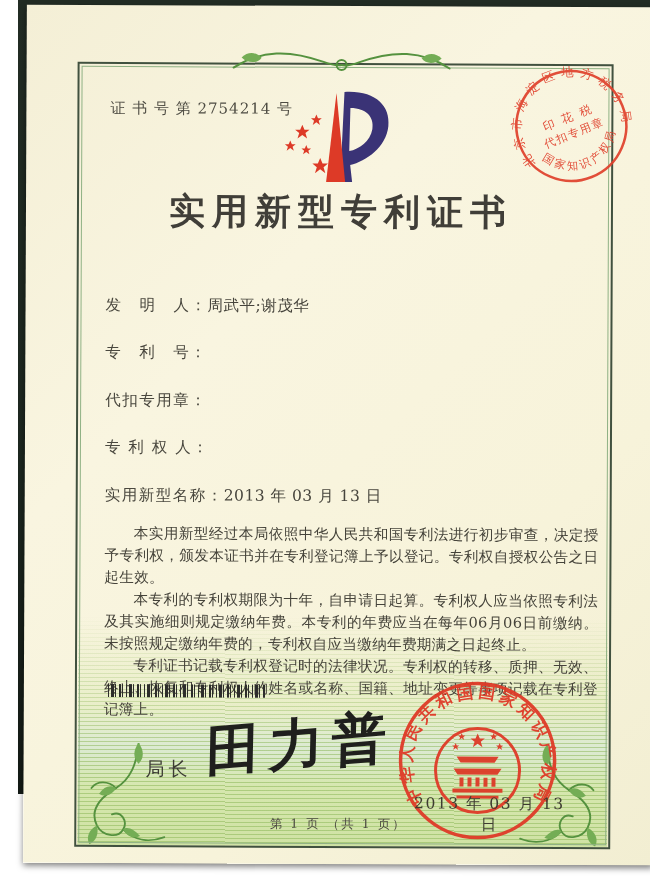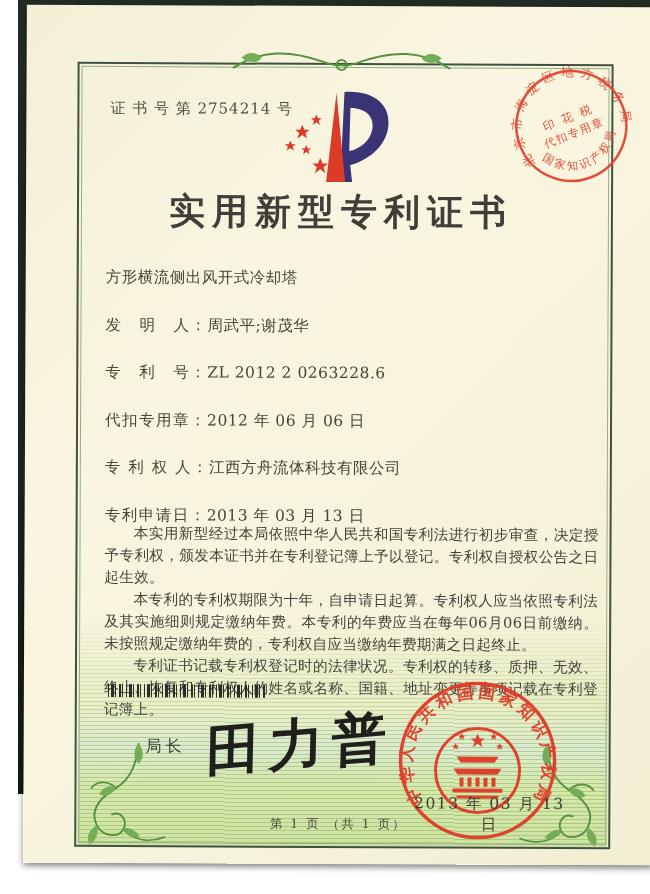--- a/index.html
+++ b/index.html
@@ -53,21 +53,21 @@
   .paras { position:absolute; left:80px; top:517px; width:494px; z-index:4; }
   .paras p { font-size:14.6px; line-height:22px; color:#45433a; text-indent:2em;
              text-align:justify; letter-spacing:.3px; }
 
   .barcode { position:absolute; left:84px; top:679px; width:158px; height:13px; z-index:4;
     background:repeating-linear-gradient(90deg,
       #2d2d2b 0 1px, transparent 1px 3px, #2d2d2b 3px 6px, transparent 6px 7px,
       #2d2d2b 7px 8px, transparent 8px 11px, #2d2d2b 11px 13px, transparent 13px 14px,
       #2d2d2b 14px 15px, transparent 15px 18px); }
 
-  .director { position:absolute; left:122px; top:731px; font-size:16px; color:#3c3b34;
+  .director { position:absolute; left:122px; top:751px; font-size:19px; color:#3c3b34;
               letter-spacing:4px; z-index:4; }
   .signature { position:absolute; left:182px; top:702px; font-size:55px; color:#1f1f1d;
                transform:rotate(-5deg) skewX(-6deg); letter-spacing:8px; z-index:4;
                font-weight:700; }
 
   .issue-seal { position:absolute; left:372px; top:672px; width:164px; height:164px;
                 opacity:.95; z-index:5; }
   .issue-seal text { fill:#df3b28; font-weight:700; }
   .seal-date { position:absolute; left:386px; top:787px; width:160px; text-align:center;
                font-size:15.5px; color:#3e3c31; letter-spacing:1.5px; z-index:6; }
@@ -149,40 +149,36 @@
         <textPath href="#taxBottom" startOffset="50%">国家知识产权局</textPath>
       </text>
       <text x="60" y="55" font-size="11.5" letter-spacing="2" text-anchor="middle">印 花 税</text>
       <text x="60" y="71" font-size="11" letter-spacing="1.5" text-anchor="middle">代扣专用章</text>
     </svg>
 
     <div class="title">实用新型专利证书</div>
 
     <div class="fields">
       <div class="field-row">
-        <span class="field-value">方形横流侧出风开式冷却塔</span>
       </div>
       <div class="field-row">
         <span class="field-label">发　明　人：</span>
         <span class="field-value">周武平;谢茂华</span>
       </div>
       <div class="field-row">
         <span class="field-label">专　利　号：</span>
-        <span class="field-value">ZL 2012 2 0263228.6</span>
       </div>
       <div class="field-row">
         <span class="field-label">代扣专用章：</span>
-        <span class="field-value">2012 年 06 月 06 日</span>
       </div>
       <div class="field-row">
         <span class="field-label">专 利 权 人：</span>
-        <span class="field-value">江西方舟流体科技有限公司</span>
-      </div>
-      <div class="field-row">
-        <span class="field-label">专利申请日：</span>
+      </div>
+      <div class="field-row">
+        <span class="field-label">实用新型名称：</span>
         <span class="field-value">2013 年 03 月 13 日</span>
       </div>
     </div>
 
     <div class="paras">
       <p>本实用新型经过本局依照中华人民共和国专利法进行初步审查，决定授予专利权，颁发本证书并在专利登记簿上予以登记。专利权自授权公告之日起生效。</p>
       <p>本专利的专利权期限为十年，自申请日起算。专利权人应当依照专利法及其实施细则规定缴纳年费。本专利的年费应当在每年06月06日前缴纳。未按照规定缴纳年费的，专利权自应当缴纳年费期满之日起终止。</p>
       <p>专利证书记载专利权登记时的法律状况。专利权的转移、质押、无效、终止、恢复和专利权人的姓名或名称、国籍、地址变更等事项记载在专利登记簿上。</p>
     </div>
 

